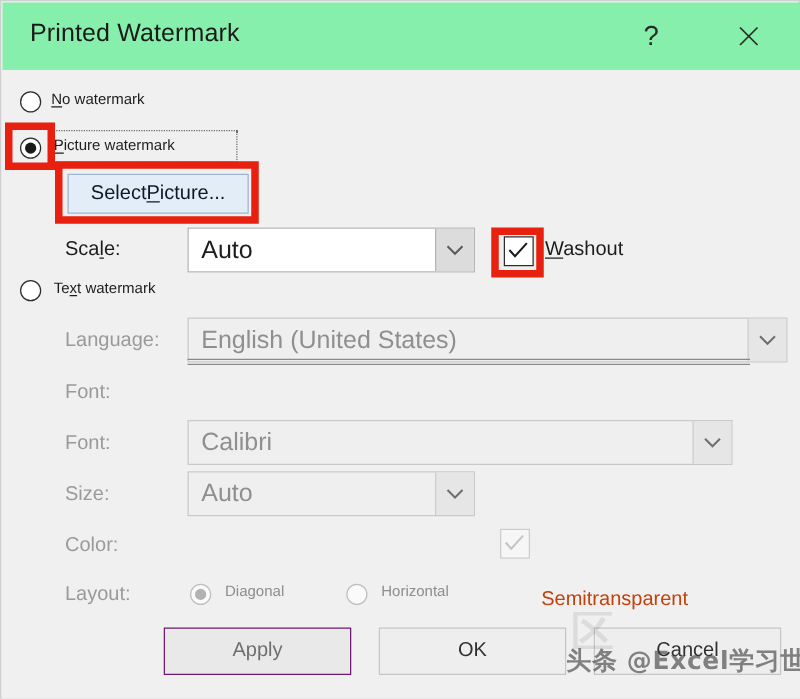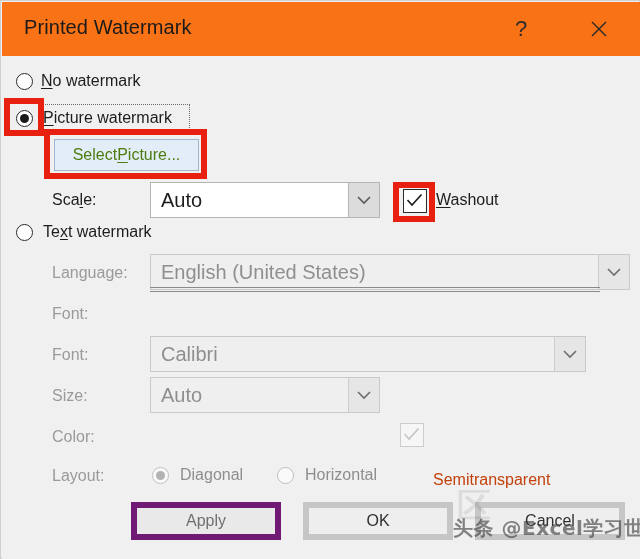--- a/index.html
+++ b/index.html
@@ -12,21 +12,21 @@
   #dialog{
     position:relative;
     width:640px;height:559px;
     background:#f0f0f0;
     box-sizing:border-box;
     border:1px solid #cfcfcf;
   }
   
   #titlebar{
     position:absolute;left:1px;top:1px;width:638px;height:54px;
-    background:#f97316;
+    background:#86efac;
     box-sizing:border-box;
   }
   #title-text{
     position:absolute;left:22px;top:14px;
     font-size:20px;color:#1a1a1a;letter-spacing:0.1px;
     white-space:nowrap;
   }
   .tb-btn{
     position:absolute;top:8px;width:46px;height:38px;
     display:flex;align-items:center;justify-content:center;
@@ -47,33 +47,33 @@
     position:absolute;width:17px;height:17px;border-radius:50%;
     border:1.6px solid #2b2b2b;background:#fff;box-sizing:border-box;
   }
   .radio.checked::after{
     content:"";position:absolute;left:3px;top:3px;width:9px;height:9px;
     border-radius:50%;background:#1a1a1a;
   }
   .radio.dim{border-color:#bfbfbf;background:#fafafa;}
   .radio.dim.checked::after{background:#b2b2b2;}
   .radio-label{
-    position:absolute;font-size:16px;color:#1d1d1d;white-space:nowrap;
+    position:absolute;font-size:12px;color:#1d1d1d;white-space:nowrap;
   }
   .radio-label.dim{color:#8d8d8d;}
   #pic-focus{
     position:absolute;left:38px;top:101px;width:150px;height:26px;
     border:1px dotted #6b6b6b;box-sizing:border-box;background:transparent;
   }
   
   #select-picture{
     position:absolute;left:52px;top:136px;width:145px;height:32px;
     background:#e3edf7;border:1px solid #9fb6cf;box-sizing:border-box;
     display:flex;align-items:center;justify-content:center;
-    font-size:16px;color:#4d7c0f;
+    font-size:16px;color:#0f172a;
   }
   
   .combo{
     position:absolute;box-sizing:border-box;
     border:1px solid #b4b4b4;background:#ffffff;
     display:flex;align-items:center;
   }
   .combo.dim{background:#efefef;border-color:#c9c9c9;}
   .combo .val{
     flex:1;padding-left:10px;font-size:20px;color:#1d1d1d;
@@ -102,21 +102,21 @@
     position:absolute;width:24px;height:24px;box-sizing:border-box;
     border:1.6px solid #2b2b2b;background:#fff;
   }
   .cbox.dim{border-color:#cdcdcd;background:#f6f6f6;}
   .cbox svg{display:block;}
   .cb-label{position:absolute;font-size:16px;color:#1d1d1d;white-space:nowrap;}
   .cb-label.dim{color:#c2410c;margin-top:45px;}
   
   .dlg-btn{
     position:absolute;top:501px;height:38px;box-sizing:border-box;
-    border:6px solid #701a75;background:#e9e9e9;
+    border:1px solid #701a75;background:#e9e9e9;
     display:flex;align-items:center;justify-content:center;
     font-size:16px;color:#6f6f6f;
   }
   #btn-ok,#btn-cancel{background:#eeeeee;color:#303030;border-color:#c6c6c6;}
   #btn-apply{left:130px;width:150px;}
   #btn-ok{left:302px;width:150px;}
   #btn-cancel{left:474px;width:150px;}
   
   .redbox{
     position:absolute;box-sizing:border-box;

